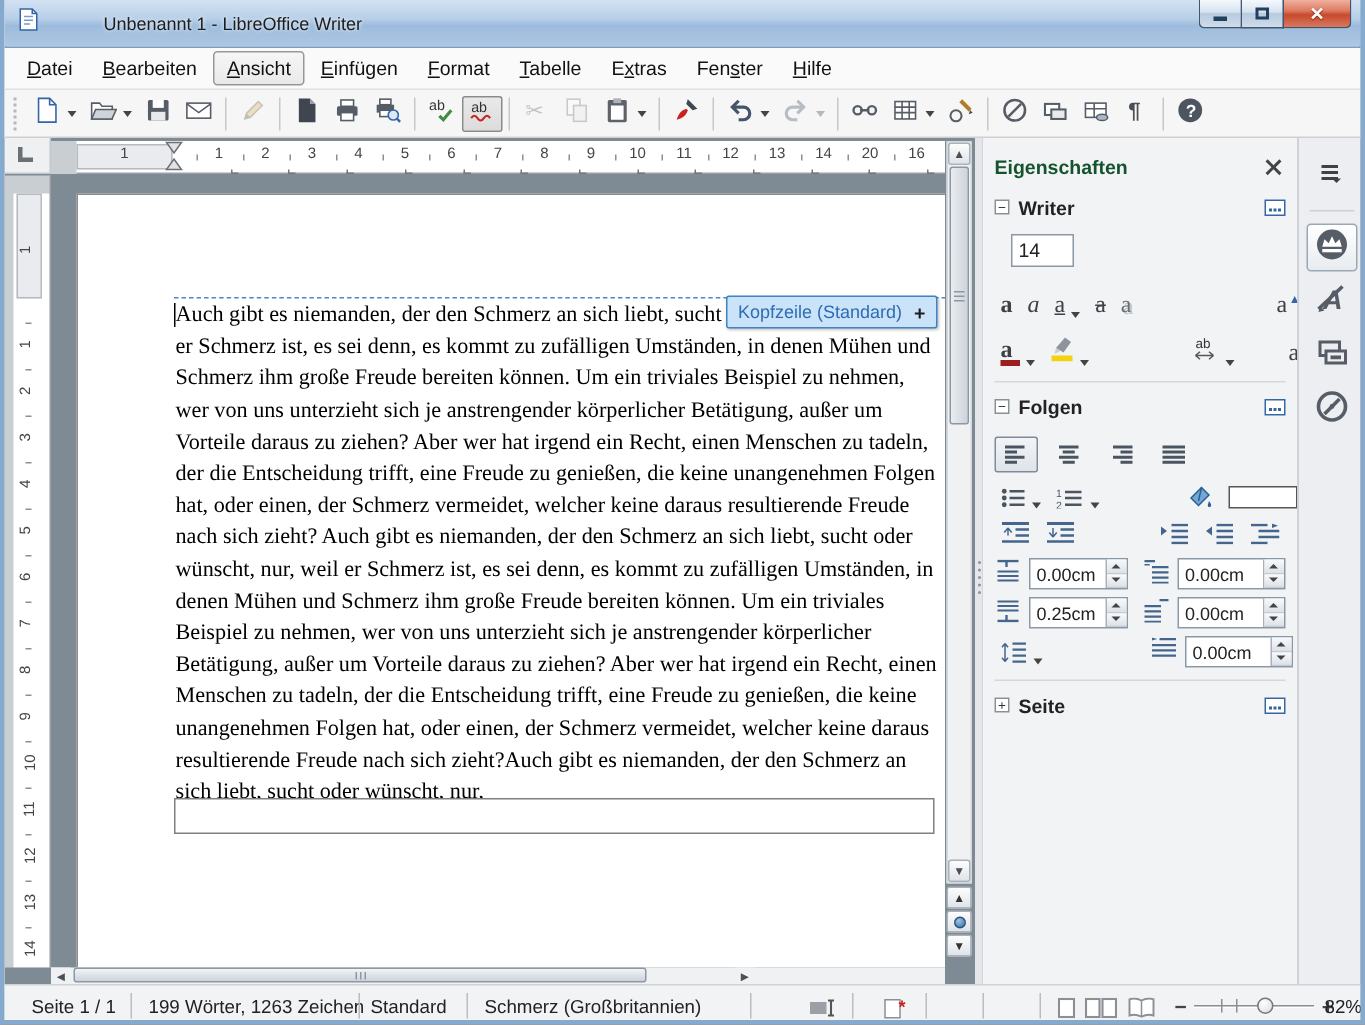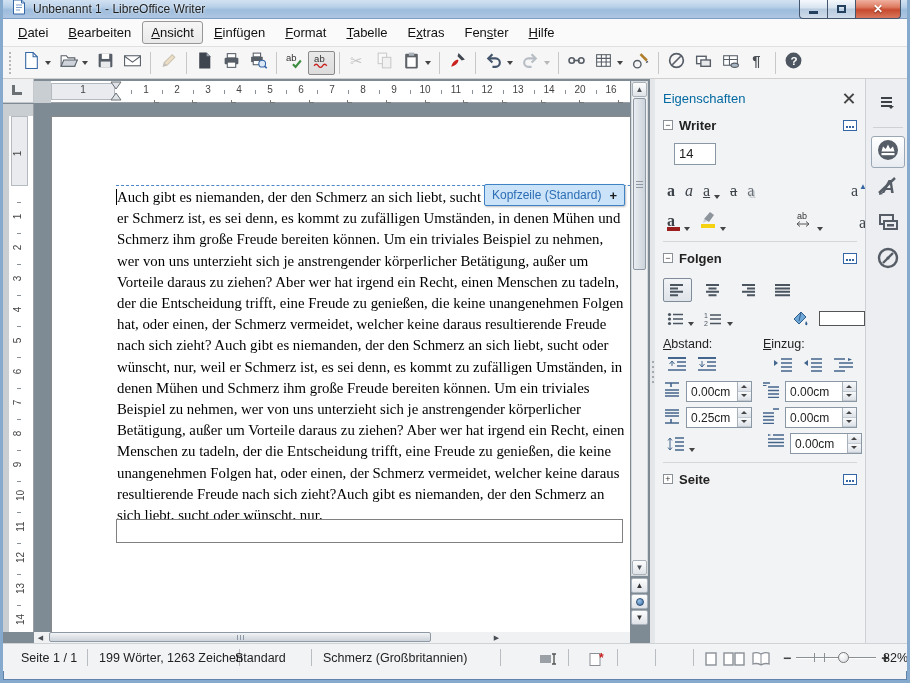--- a/index.html
+++ b/index.html
@@ -6,23 +6,23 @@
   *{box-sizing:border-box;}
   svg text{font-family:"Liberation Sans",sans-serif;}
   #win{
     position:relative;width:910px;height:683px;overflow:hidden;
     font-family:"Liberation Sans",sans-serif;
     border:3px solid #86a9ce;border-top:0;
     background:#f2f3f5;
     box-shadow:inset 0 0 0 1px #5f83ab;
   }
   
-  .titlebar{position:relative;height:19px;
+  .titlebar{position:relative;height:32px;
     background:linear-gradient(#d3e2f2 0%,#b7cfe8 40%,#9dbcdd 55%,#aec6e2 100%);
-    border-bottom:1px solid #7d9ec3;display:flex;align-items:center;padding-left:8px;}
+    border-bottom:1px solid #7d9ec3;display:flex;align-items:center;padding-left:8px;gap:36px;}
   .title-text{font-size:12px;color:#1d1d1d;margin-left:6px;text-shadow:0 0 3px #fff;}
   .winbtns{position:absolute;top:0;right:6px;display:flex;}
   .winbtn{height:19px;border:1px solid #44566e;border-top:none;display:flex;align-items:center;justify-content:center;
     background:linear-gradient(#f5f9fd 0%,#d6e2ef 45%,#b8cbdf 50%,#cfdcea 100%);}
   .winbtn.min{width:29px;border-radius:0 0 0 4px;}
   .winbtn.max{width:28px;border-left:none;}
   .winbtn.close{width:45px;border-left:none;border-radius:0 0 4px 0;
     background:linear-gradient(#f0b0a0 0%,#dd7a60 40%,#c74a2d 55%,#d8785f 100%);}
   .glyph-min{width:9px;height:3px;background:#23405f;margin-top:6px;}
   .glyph-max{width:9px;height:8px;border:2px solid #23405f;background:transparent;}
@@ -81,21 +81,21 @@
   .hbtn{position:absolute;top:0;width:13px;height:11px;display:flex;align-items:center;justify-content:center;font-size:7px;color:#4a5056;background:#f0f1f3;}
   .hthumb{position:absolute;left:15px;top:0;width:382px;height:10px;background:linear-gradient(#f2f4f6,#ccd3da);border:1px solid #8e98a4;border-radius:2px;}
   .hthumb .grip{position:absolute;top:2px;left:50%;width:1px;height:5px;background:#8e98a4;box-shadow:3px 0 0 #8e98a4,-3px 0 0 #8e98a4;}
   
   .splitter{position:absolute;left:647px;top:0;width:5px;height:564px;background:#e4e6e9;}
   .splitter .dots{position:absolute;left:1.5px;top:282px;width:2px;height:2px;background:#8d949b;border-radius:50%;
     box-shadow:0 5px 0 #8d949b,0 10px 0 #8d949b,0 15px 0 #8d949b,0 20px 0 #8d949b;}
   
   .sidebar{position:absolute;left:652px;top:0;width:210px;height:564px;background:#f2f3f5;padding:8px 0 0 8px;overflow:hidden;font-size:12.5px;color:#222;}
   .sb-title{display:flex;align-items:center;justify-content:space-between;padding-right:10px;height:22px;}
-  .sb-title .t{font-weight:normal;font-size:13px;color:#0369a1;}
+  .sb-title .t{font-weight:bold;font-size:13px;color:#14532d;}
   .sb-close{position:relative;width:12px;height:12px;}
   .sb-close::before,.sb-close::after{content:"";position:absolute;left:5px;top:0;width:2px;height:13px;background:#444;}
   .sb-close::before{transform:rotate(45deg);}
   .sb-close::after{transform:rotate(-45deg);}
   .sb-sec{display:flex;align-items:center;height:24px;margin-top:4px;padding-right:8px;}
   .sb-sec .box{width:10px;height:10px;border:1px solid #8a9096;background:#fff;font-size:9px;line-height:8px;text-align:center;color:#333;margin-right:6px;}
   .sb-sec .t{font-weight:bold;font-size:13px;flex:1;}
   .dlg-launch{width:14px;height:11px;border:1px solid #3465a4;background:#fff;position:relative;}
   .dlg-launch::after{content:"";position:absolute;left:2px;bottom:2px;width:2px;height:2px;background:#3465a4;box-shadow:3px 0 0 #3465a4,6px 0 0 #3465a4;}
   .font-row{display:flex;margin:6px 0 8px 0;}
@@ -626,24 +626,20 @@
         <span class="cbtn" style="margin-left:48px;">
           <svg width="18" height="17" viewBox="0 0 18 17">
               <path d="M3 9l7-7 5 5-7 7z" fill="#6fa8d6" stroke="#2f5e8e"></path>
               <path d="M10 2l-2 9" stroke="#2f5e8e" fill="none"></path>
               <path d="M15 11c1.3 1.8 2 3 .9 3.9-.9.7-2-.2-1.6-1.6z" fill="#2f5e8e"></path>
             </svg>
         </span>
         <span class="swatch"></span>
       </div>
 
-      <div class="lblrow">
-        <span class="sb-label">Abstand:</span>
-        <span class="sb-label">Einzug:</span>
-      </div>
 
       <div class="iconrow">
         <span class="cbtn">
             <svg width="20" height="16" viewBox="0 0 20 16">
               <path d="M1 1h18" stroke="#44668c" stroke-width="2"></path>
               <path d="M5 4v5M5 4l-2.5 3M5 4l2.5 3" stroke="#44668c" fill="none"></path>
               <path d="M10 5h9M10 9h9M1 13h18" stroke="#44668c" stroke-width="1.6"></path>
             </svg>
           </span>
         <span class="cbtn">
@@ -789,21 +785,21 @@
             </svg></span>
       </div>
     </div>
   </div>
 
   <div class="statusbar">
     <span class="st" style="left:18px;">Seite 1 / 1</span>
     <span class="stdiv" style="left:84px;"></span>
     <span class="st" style="left:96px;">199 Wörter, 1263 Zeichen</span>
     <span class="stdiv" style="left:236px;"></span>
-    <span class="st" style="left:232px;">Standard</span>
+    <span class="st" style="left:244px;">Standard</span>
     <span class="stdiv" style="left:308px;"></span>
     <span class="st" style="left:320px;">Schmerz (Großbritannien)</span>
     <span class="stdiv" style="left:497px;"></span>
     <span class="st" style="left:536px;top:9px;"><svg width="20" height="12" viewBox="0 0 20 12">
           <rect x="1" y="2" width="11" height="8" fill="#9aa0a6"></rect>
           <path d="M15 1v10M13 1h4M13 11h4" stroke="#555" stroke-width="1.4"></path>
         </svg></span>
     <span class="stdiv" style="left:565px;"></span>
     <span class="st" style="left:586px;top:8px;"><svg width="18" height="15" viewBox="0 0 18 15">
           <rect x="1" y="1.5" width="10" height="12" fill="#fff" stroke="#8a9096"></rect>

